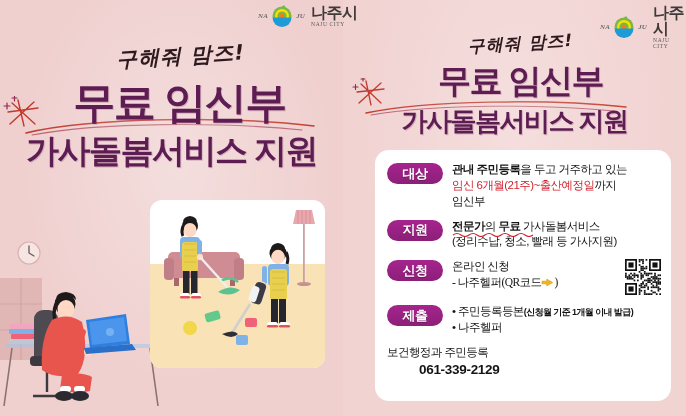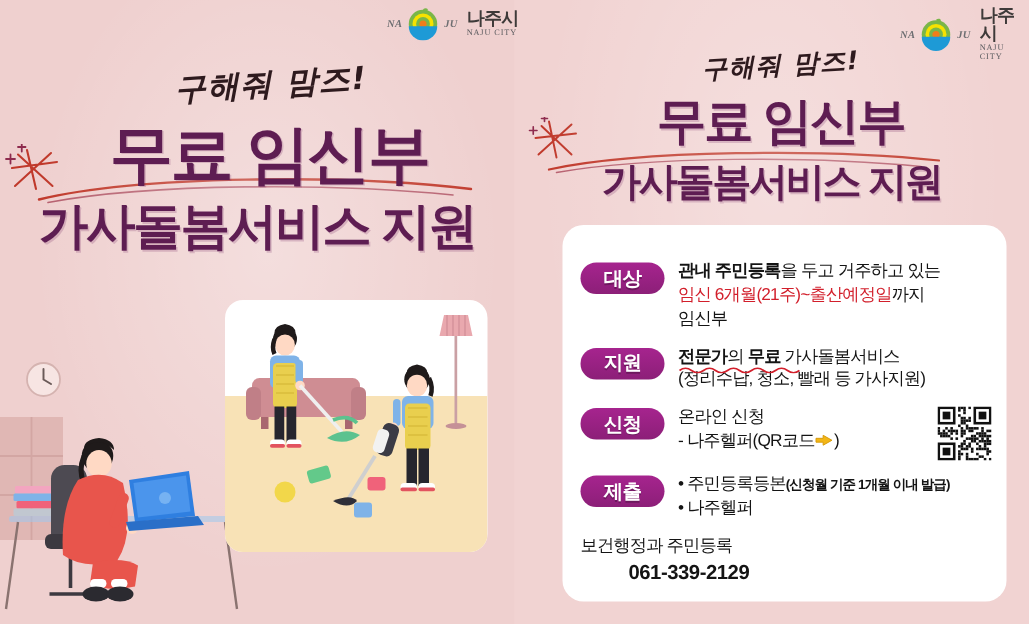--- a/index.html
+++ b/index.html
@@ -68,26 +68,25 @@
   }
   .logo-mark {
     width: 22px; height: 22px;
     position: relative;
     flex: 0 0 auto;
   }
   .logo-mark svg { display: block; }
 
   .logo-wordmark { margin-left: 3px; line-height: 1; }
   .logo-kr {
-    font-size: 12px;
+    font-size: 16px;
     font-weight: bold;
     color: #3e3a39;
     letter-spacing: -0.5px;
     display: block;
-    font-family: Liberation Mono, monospace;
   }
   .logo-en {
     font-family: "Liberation Serif", "DejaVu Serif", serif;
     font-size: 5.5px;
     color: #5b5b5f;
     letter-spacing: .6px;
     display: block;
     margin-top: 1px;
   }
 
@@ -159,21 +158,21 @@
   }
 
   
   .info-card {
     position: absolute;
     left: 375px; top: 150px;
     width: 296px; height: 251px;
     background: #ffffff;
     border-radius: 14px;
     z-index: 15;
-    padding: 24px 10px 10px 12px;
+    padding: 12px 10px 10px 12px;
     display: flex;
     flex-direction: column;
     justify-content: flex-start;
     gap: 9px;
   }
 
   .info-row {
     display: flex;
     align-items: flex-start;
     gap: 9px;
@@ -212,21 +211,21 @@
 
   
   .squiggle {
     position: absolute;
     left: 0; top: 13px;
     width: 86px; height: 5px;
   }
 
   
   .apply-row .row-body { display: flex; align-items: flex-start; }
-  .apply-text { flex: 1 1 auto; }
+  .apply-text { flex: 1 1 auto; font-family: Liberation Serif, serif; }
   .qr {
     flex: 0 0 auto;
     width: 36px; height: 36px;
     margin-left: 4px;
     margin-top: 0px;
   }
   .finger {
     display: inline-block;
     vertical-align: -2px;
     width: 13px; height: 11px;

